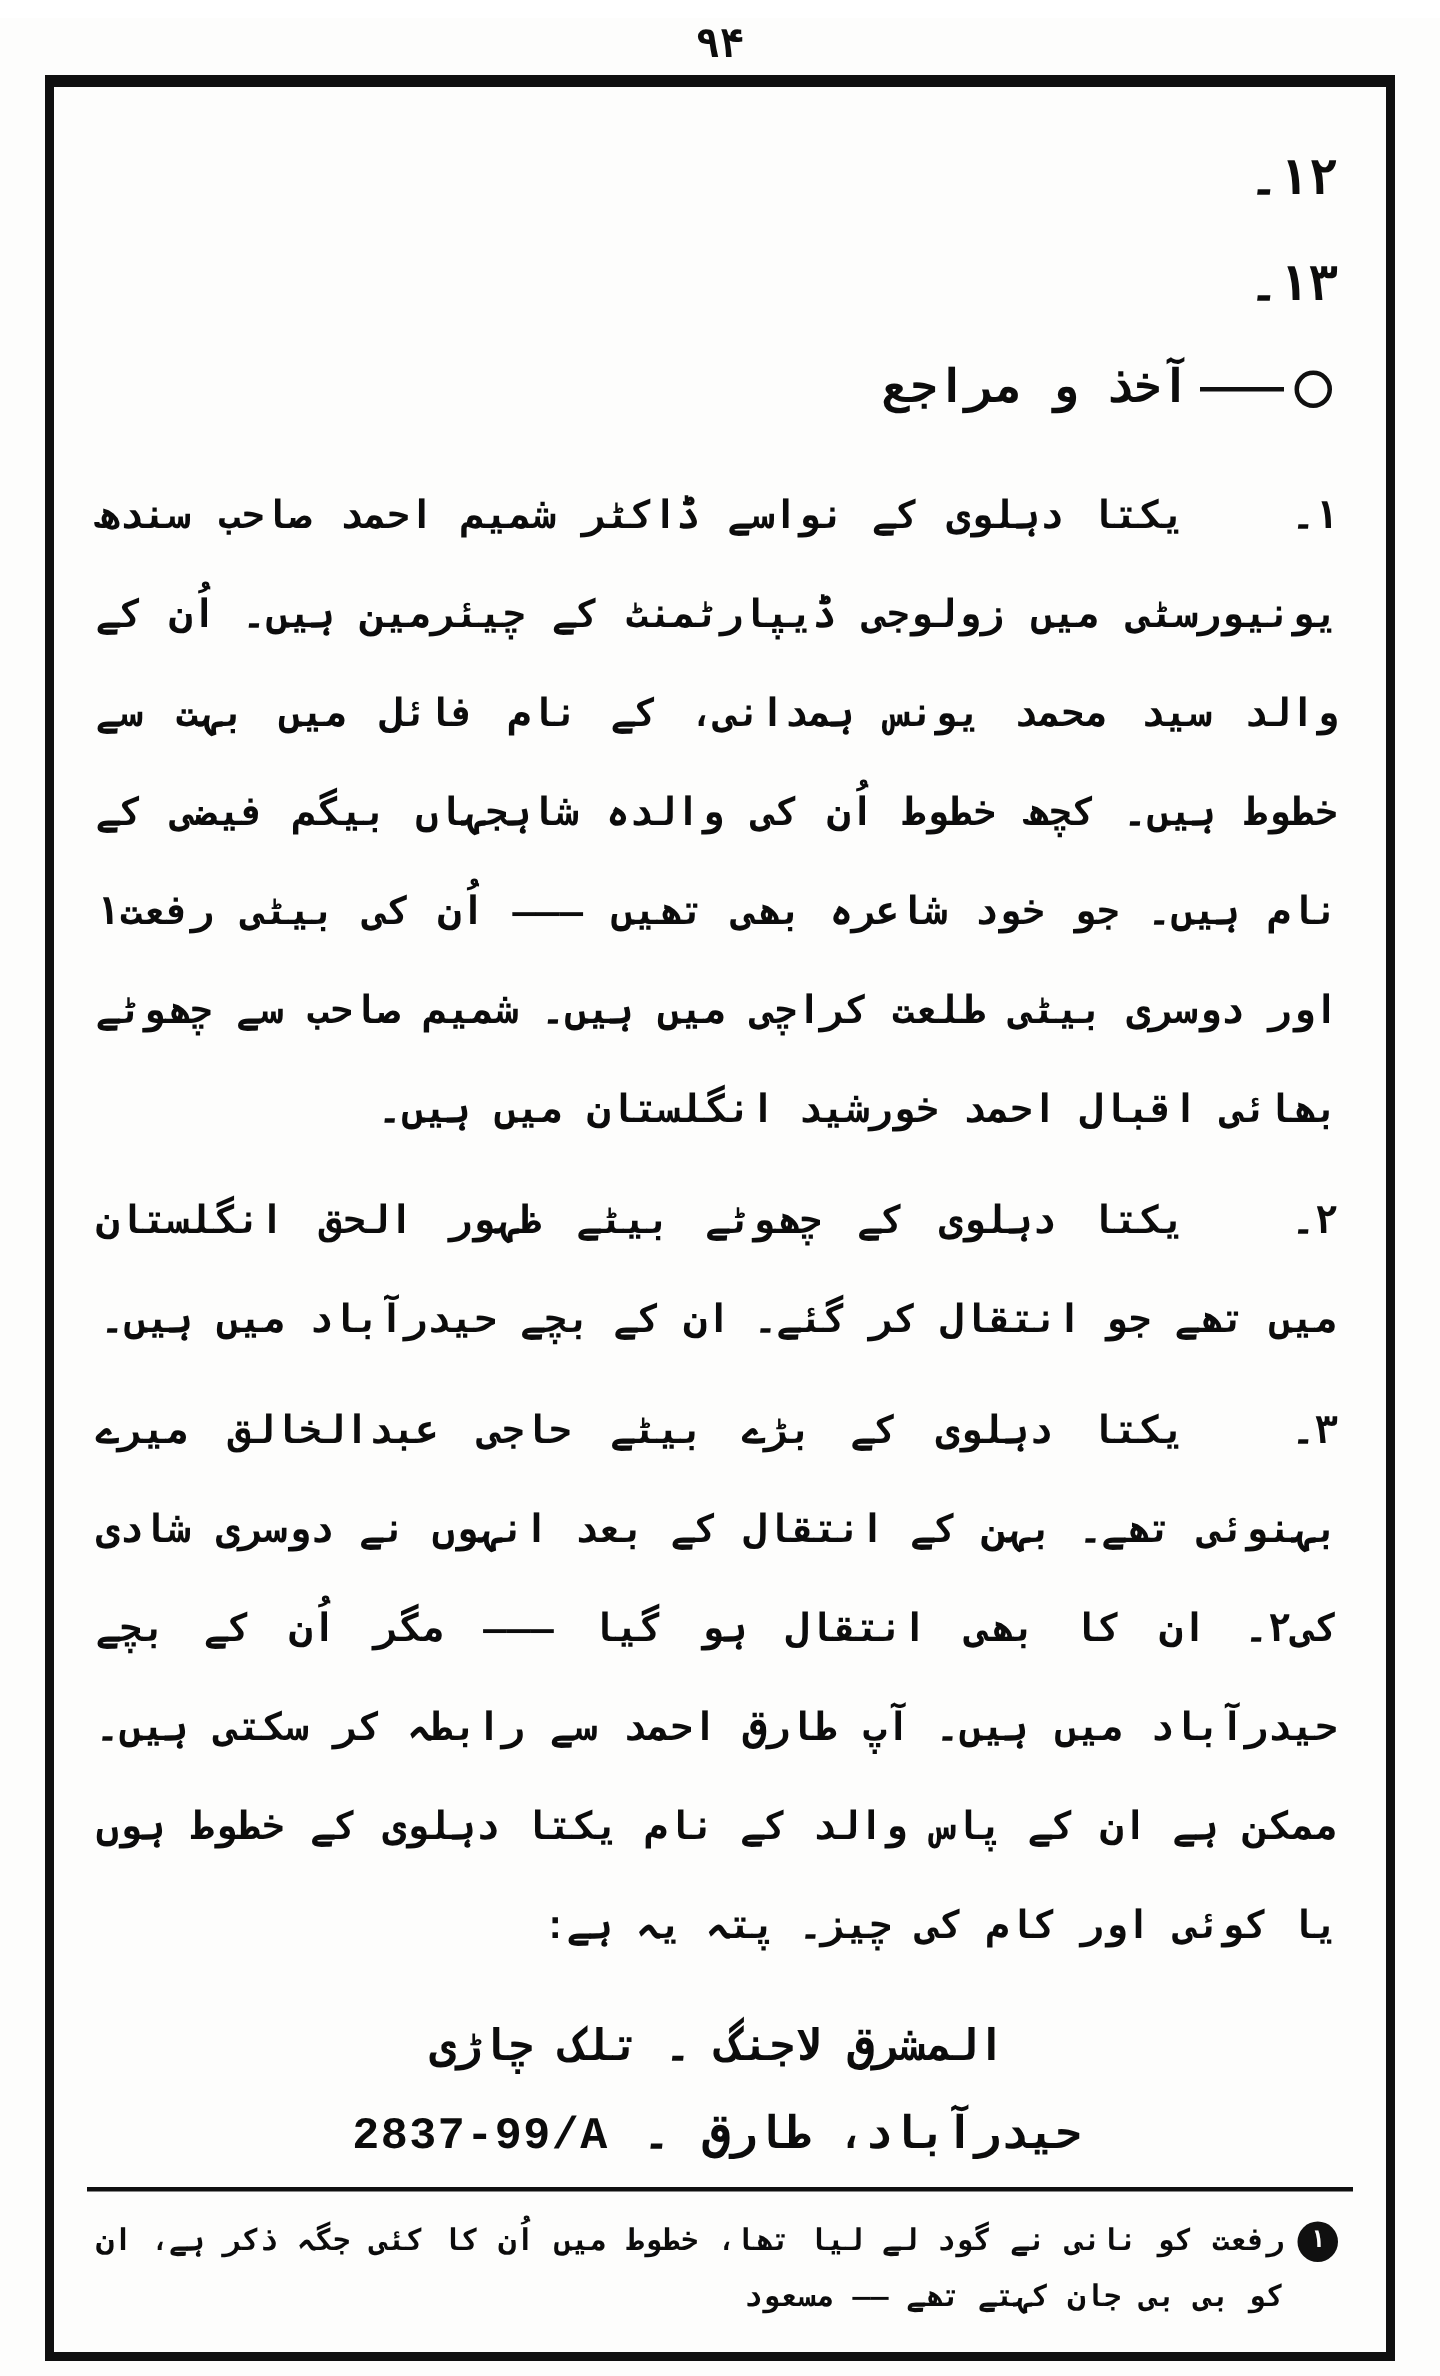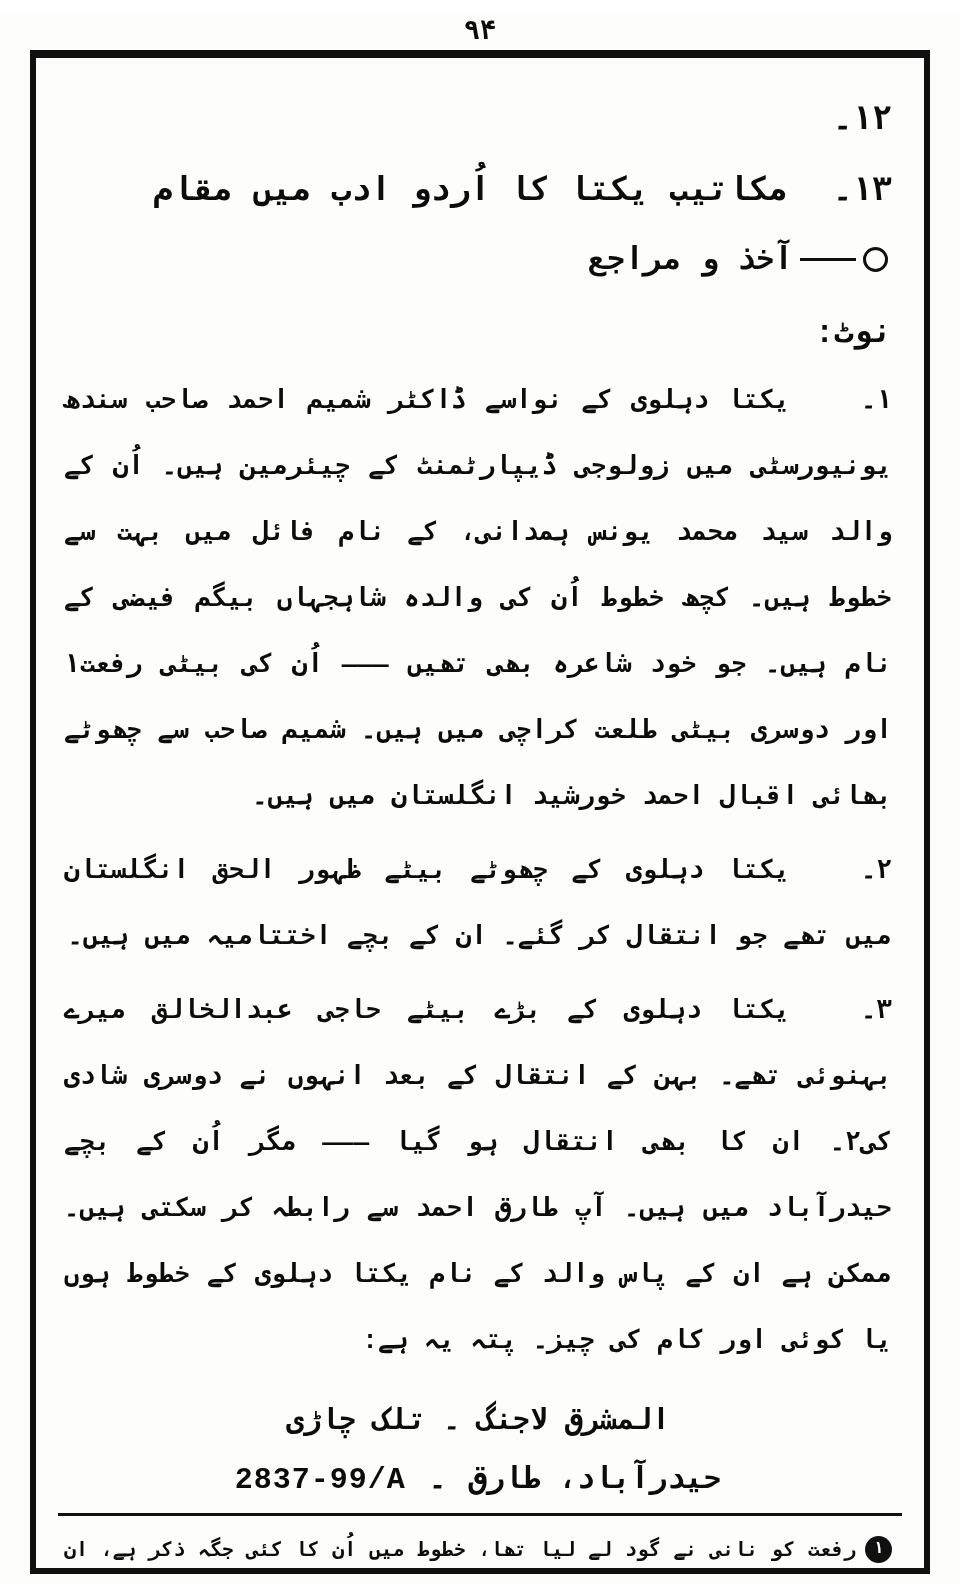--- a/index.html
+++ b/index.html
@@ -113,40 +113,38 @@
   <div class="page-number">۹۴</div>
 
   <div class="frame">
 
     <div class="toc-item">
       <span class="toc-num">۱۲۔</span>
     </div>
 
     <div class="toc-item">
       <span class="toc-num">۱۳۔</span>
-      <span class="toc-label">مکاتیب یکتا کا اُردو ادب میں مقام</span>
     </div>
 
 
     <div class="bullet-item">
       <span class="bullet-circle"></span>
       <span class="bullet-dash"></span>
       <span class="bullet-label">آخذ و مراجع</span>
     </div>
 
-    <div class="note-heading">نوٹ:</div>
 
     <div class="note">
       <span class="note-num">۱۔</span>
       <p class="note-text">یکتا دہلوی کے نواسے ڈاکٹر شمیم احمد صاحب سندھ یونیورسٹی میں زولوجی ڈیپارٹمنٹ کے چیئرمین ہیں۔ اُن کے والد سید محمد یونس ہمدانی، کے نام فائل میں بہت سے خطوط ہیں۔ کچھ خطوط اُن کی والدہ شاہجہاں بیگم فیضی کے نام ہیں۔ جو خود شاعرہ بھی تھیں ——— اُن کی بیٹی رفعت۱ اور دوسری بیٹی طلعت کراچی میں ہیں۔ شمیم صاحب سے چھوٹے بھائی اقبال احمد خورشید انگلستان میں ہیں۔</p>
     </div>
 
     <div class="note">
       <span class="note-num">۲۔</span>
-      <p class="note-text">یکتا دہلوی کے چھوٹے بیٹے ظہور الحق انگلستان میں تھے جو انتقال کر گئے۔ ان کے بچے اختتامیہ میں ہیں۔</p>
+      <p class="note-text">یکتا دہلوی کے چھوٹے بیٹے ظہور الحق انگلستان میں تھے جو انتقال کر گئے۔ ان کے بچے حیدرآباد میں ہیں۔</p>
     </div>
 
     <div class="note">
       <span class="note-num">۳۔</span>
       <p class="note-text">یکتا دہلوی کے بڑے بیٹے حاجی عبدالخالق میرے بہنوئی تھے۔ بہن کے انتقال کے بعد انہوں نے دوسری شادی کی۲۔ ان کا بھی انتقال ہو گیا ——— مگر اُن کے بچے حیدرآباد میں ہیں۔ آپ طارق احمد سے رابطہ کر سکتی ہیں۔ ممکن ہے ان کے پاس والد کے نام یکتا دہلوی کے خطوط ہوں یا کوئی اور کام کی چیز۔ پتہ یہ ہے:</p>
     </div>
 
     <div class="addr1">المشرق لاجنگ ۔ تلک چاڑی</div>
 
     <div class="addr2">

